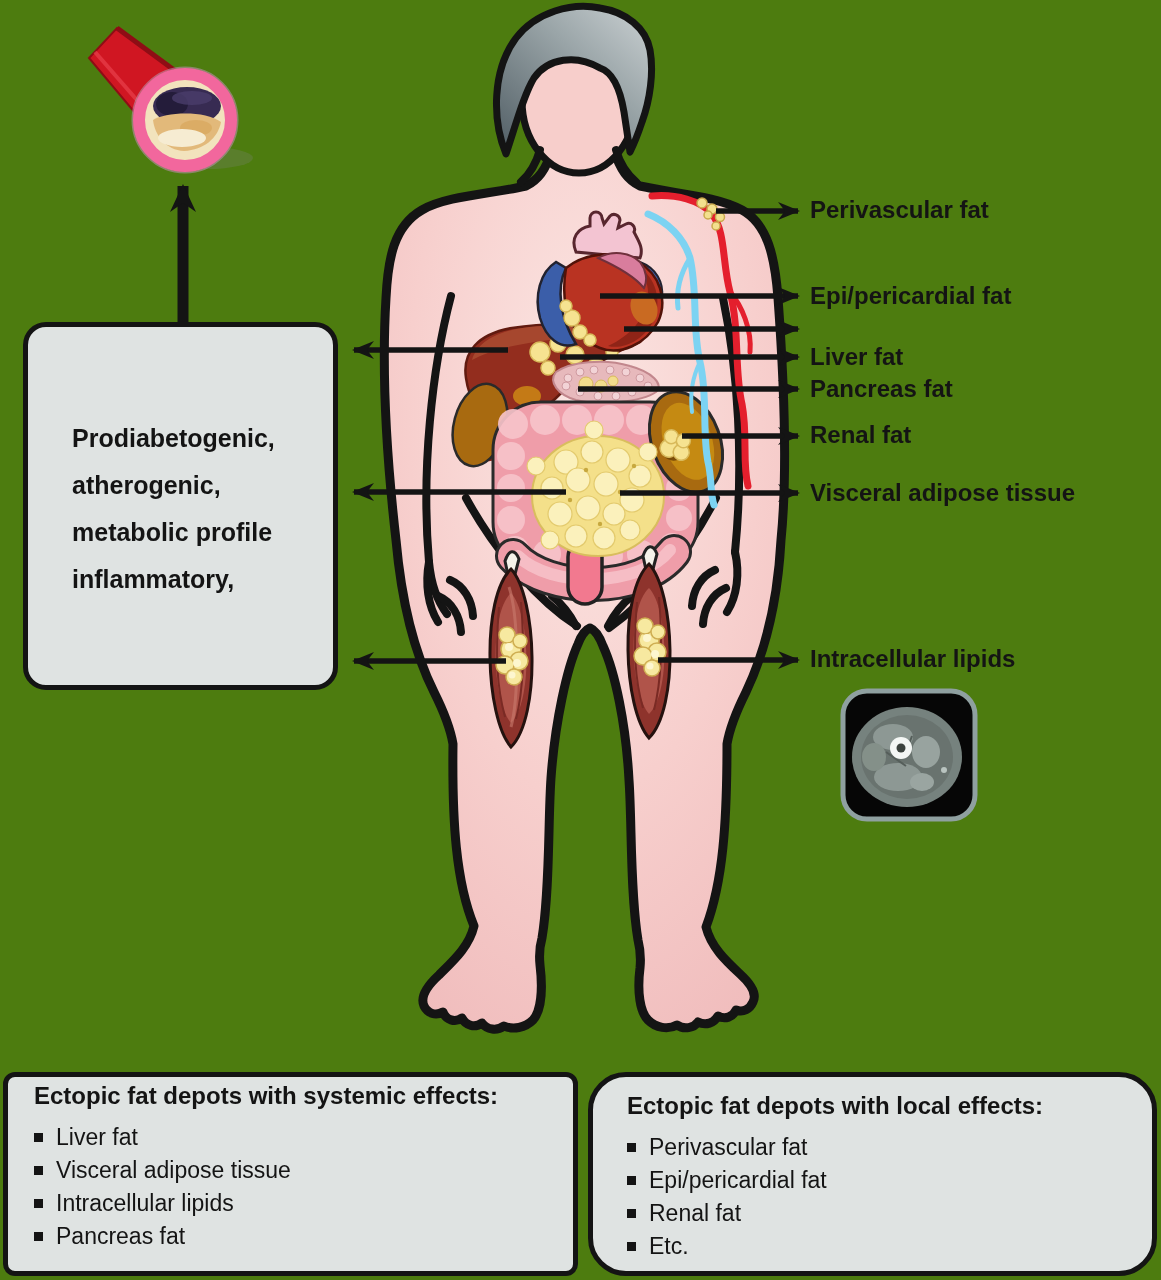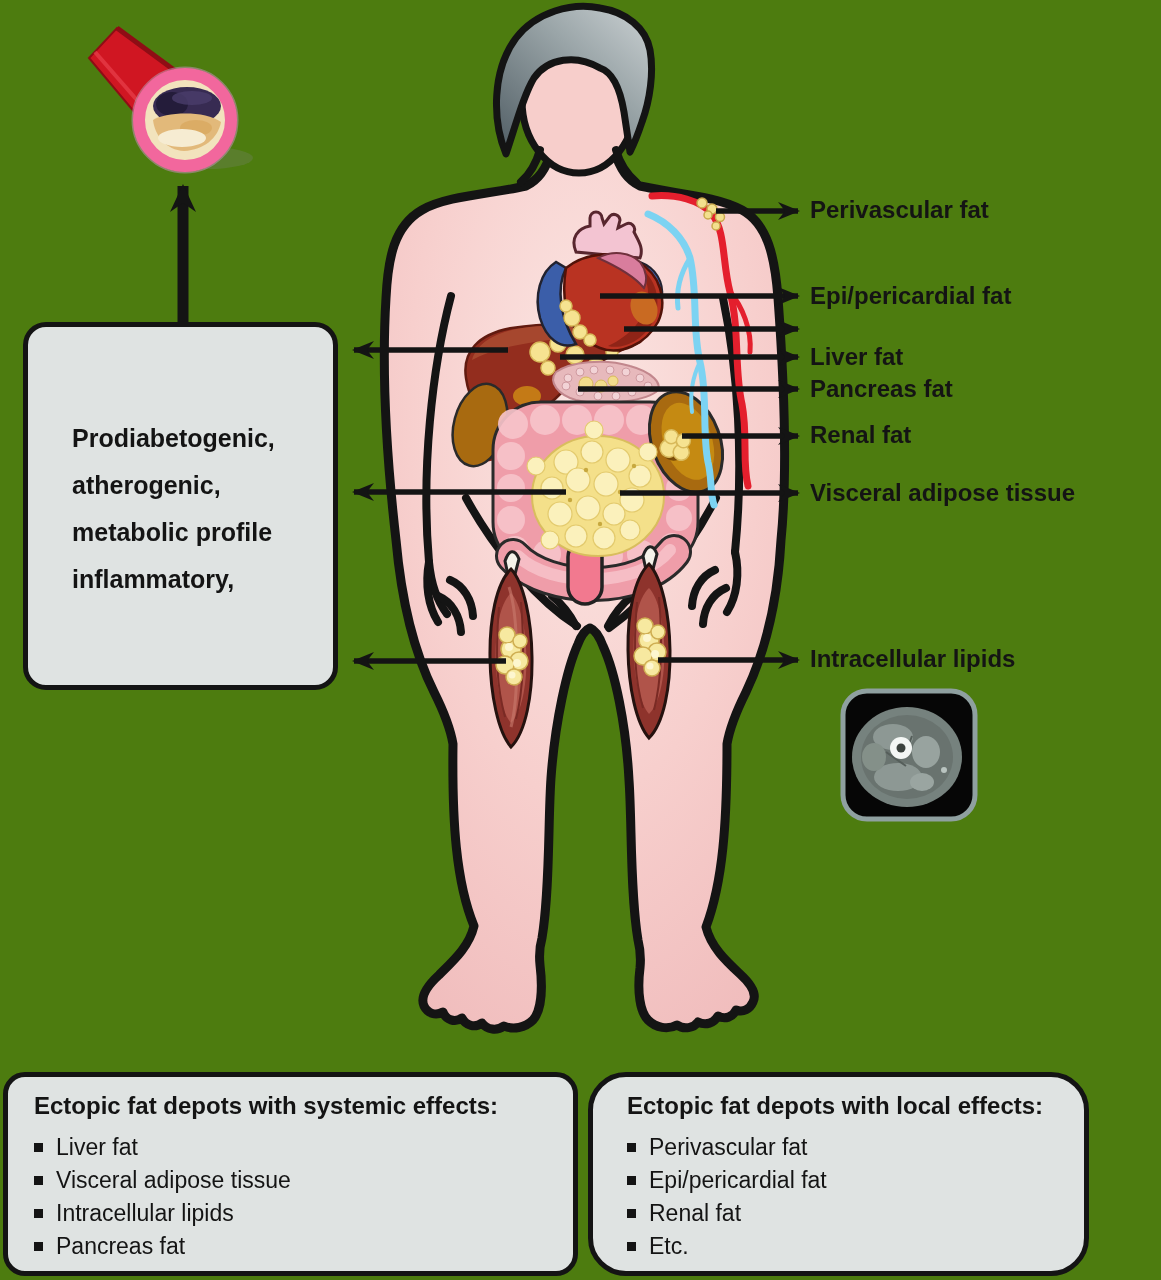--- a/index.html
+++ b/index.html
@@ -4,22 +4,22 @@
 <style>
   html,body{margin:0;padding:0;background:#ffffff;}
   #figure{position:relative;width:1161px;height:1280px;background:#4d7c0f;overflow:hidden;
           font-family:"Liberation Sans", sans-serif;color:#141414;}
   #scene{position:absolute;left:0;top:0;width:1161px;height:1280px;}
   .organ-label{position:absolute;left:810px;white-space:nowrap;font-weight:bold;
                font-size:24px;line-height:30px;color:#141414;}
   .gray-box{position:absolute;background:#dfe3e2;border:5px solid #141414;box-sizing:border-box;}
   #profile-box{left:23px;top:322px;width:315px;height:368px;border-radius:23px;}
   #profile-text{position:absolute;left:44px;top:88px;font-weight:bold;font-size:25px;line-height:47px;white-space:nowrap;}
-  #systemic-box{left:3px;top:1072px;width:575px;height:204px;border-radius:22px;padding:14px 10px 0 26px;}
-  #local-box{left:588px;top:1072px;width:501px;height:204px;border-radius:38px;padding:14px 10px 0 34px;}
+  #systemic-box{left:3px;top:1072px;width:575px;height:204px;border-radius:12px;padding:4px 10px 0 26px;}
+  #local-box{left:588px;top:1072px;width:569px;height:204px;border-radius:38px;padding:14px 10px 0 34px;}
   .box-title{font-weight:bold;font-size:24px;line-height:30px;white-space:nowrap;}
   .bullet-list{margin-top:10px;}
   .bullet-item{display:flex;align-items:center;height:33px;font-size:23px;white-space:nowrap;}
   .bullet-square{display:inline-block;width:9px;height:9px;background:#141414;margin-right:13px;flex:0 0 auto;}
 </style>
 </head>
 <body>
 
 <div id="figure">
 

